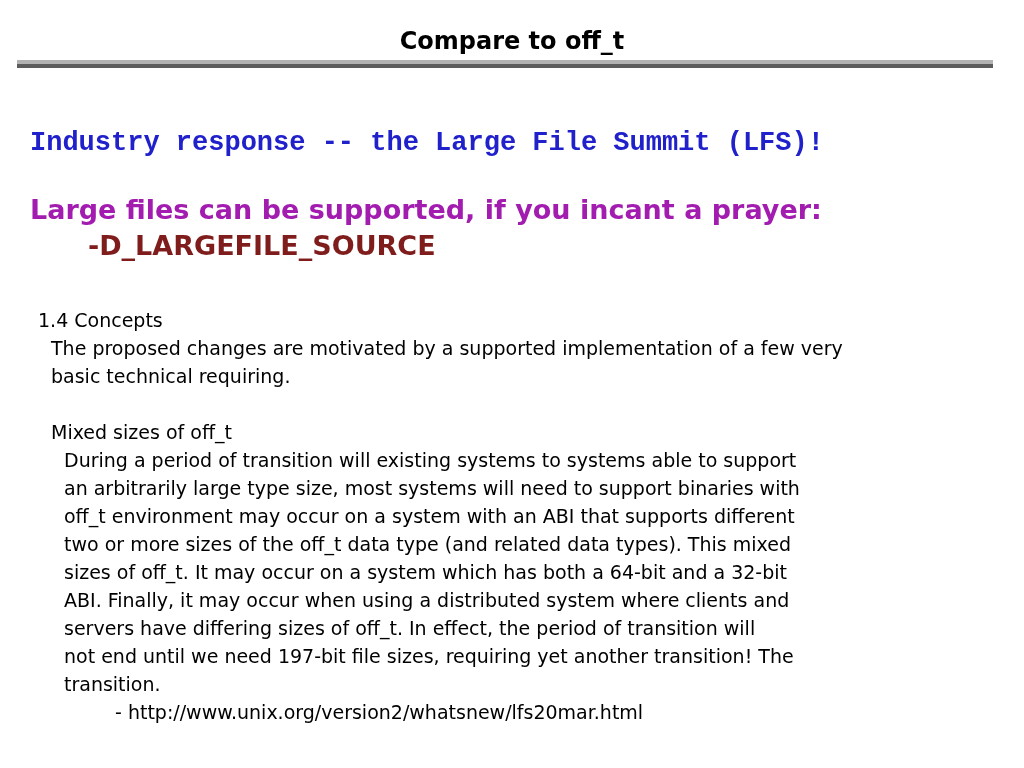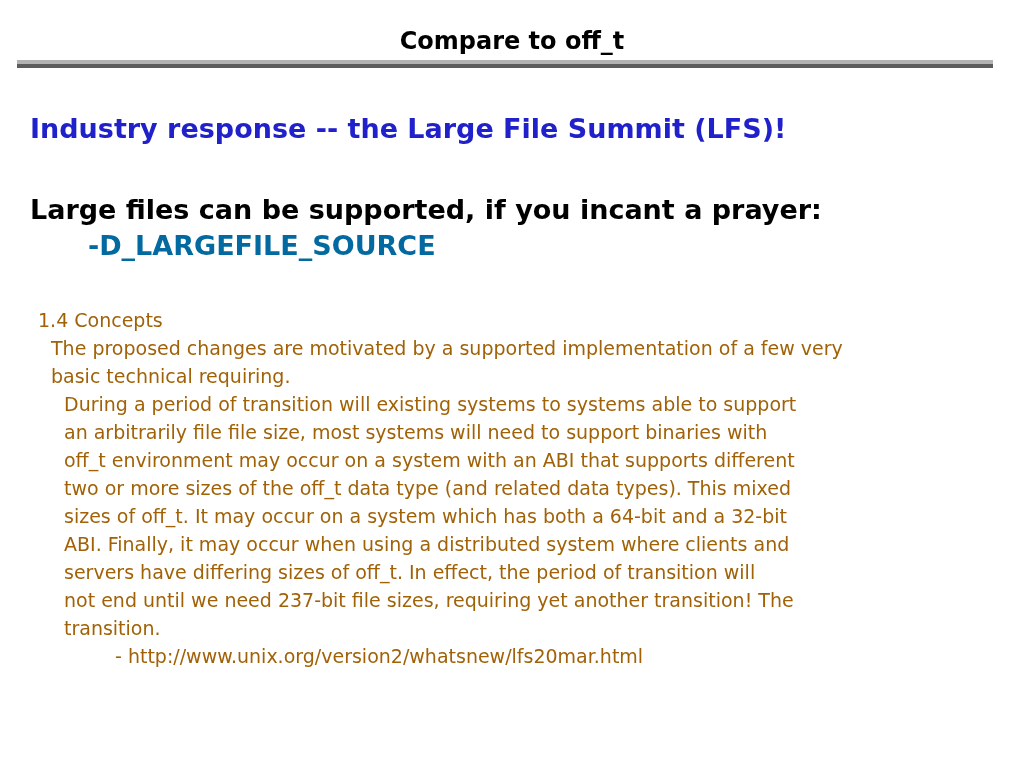--- a/index.html
+++ b/index.html
@@ -30,30 +30,30 @@
   }
   .title-rule .band-light { width: 100%; height: 4px; background: #b2b2b2; }
   .title-rule .band-dark  { width: 100%; height: 4px; background: #5c5c5c; }
 
   .intro-line {
     position: absolute;
     font-size: 27px;
     font-weight: 700;
     white-space: pre;
   }
-  .intro-line-1 { left: 30px; top: 113px; }
+  .intro-line-1 { left: 30px; top: 128px; font-family: Liberation Mono, monospace; }
   .intro-line-2 { left: 30px; top: 194px; }
   .intro-flag   { left: 88px; top: 230px; }
 
   .excerpt {
     position: absolute;
     left: 38px; top: 306px;
     font-size: 19px;
     line-height: 28px;
-    color: #a16207;
+    color: #000000;
   }
   .excerpt .line { white-space: pre; }
   .ind-0 { padding-left: 0; }
   .ind-1 { padding-left: 13px; }
   .ind-2 { padding-left: 26px; }
   .ind-3 { padding-left: 77px; }
   .gap-before { margin-top: 28px; }
 </style>
 </head>
 <body>
@@ -62,33 +62,34 @@
 
   <h1 class="slide-title">Compare to off_t</h1>
 
   <div class="title-rule">
     <div class="band-light"></div>
     <div class="band-dark"></div>
   </div>
 
   <div class="intro-line intro-line-1" style="color: rgb(33, 33, 204);">Industry response -- the Large File Summit (LFS)!</div>
 
-  <div class="intro-line intro-line-2" style="color: #000000;">Large files can be supported, if you incant a prayer:</div>
+  <div class="intro-line intro-line-2" style="color: #a21caf;">Large files can be supported, if you incant a prayer:</div>
 
-  <div class="intro-line intro-flag" style="color: #0369a1;">-D_LARGEFILE_SOURCE</div>
+  <div class="intro-line intro-flag" style="color: #7f1d1d;">-D_LARGEFILE_SOURCE</div>
 
   <div class="excerpt">
     <div class="line ind-0">1.4 Concepts</div>
     <div class="line ind-1">The proposed changes are motivated by a supported implementation of a few very</div>
     <div class="line ind-1">basic technical requiring.</div>
+    <div class="line ind-1 gap-before">Mixed sizes of off_t</div>
     <div class="line ind-2">During a period of transition will existing systems to systems able to support</div>
-    <div class="line ind-2">an arbitrarily file file size, most systems will need to support binaries with</div>
+    <div class="line ind-2">an arbitrarily large type size, most systems will need to support binaries with</div>
     <div class="line ind-2">off_t environment may occur on a system with an ABI that supports different</div>
     <div class="line ind-2">two or more sizes of the off_t data type (and related data types). This mixed</div>
     <div class="line ind-2">sizes of off_t. It may occur on a system which has both a 64-bit and a 32-bit</div>
     <div class="line ind-2">ABI. Finally, it may occur when using a distributed system where clients and</div>
     <div class="line ind-2">servers have differing sizes of off_t. In effect, the period of transition will</div>
-    <div class="line ind-2">not end until we need 237-bit file sizes, requiring yet another transition! The</div>
+    <div class="line ind-2">not end until we need 197-bit file sizes, requiring yet another transition! The</div>
     <div class="line ind-2">transition.</div>
     <div class="line ind-3">- http://www.unix.org/version2/whatsnew/lfs20mar.html</div>
   </div>
 
 </div>
 
 </body></html>

